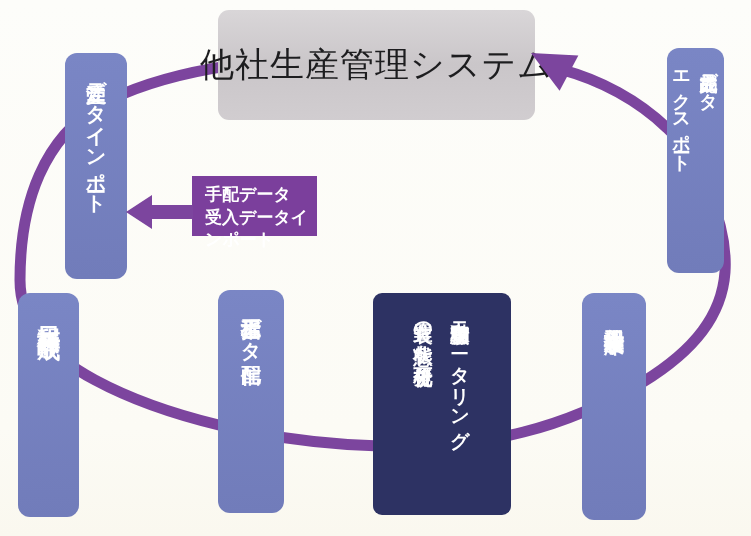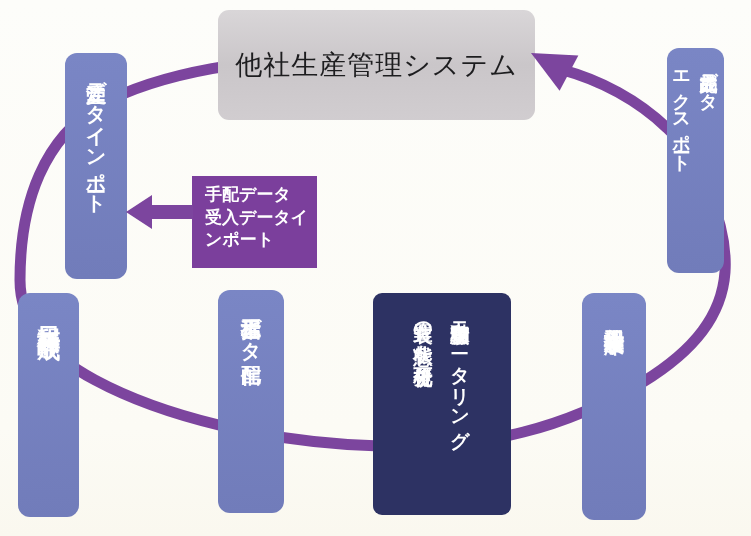--- a/index.html
+++ b/index.html
@@ -29,21 +29,21 @@
   }
 
   
   .system-box {
     left: 218px; top: 10px; width: 317px; height: 110px;
     background: linear-gradient(180deg, #d9d6d8 0%, #cac6c9 50%, #d1cdd0 100%);
     border-radius: 11px;
     align-items: center;
   }
   .system-box .hlabel {
-    font-size: 27px;
+    font-size: 34px;
     letter-spacing: 1px;
     color: #1d1d1f;
     white-space: nowrap;
   }
 
   
   .blue { background: linear-gradient(180deg, #7a86c5 0%, #717cba 100%);
           background-color:#7480c0; border-radius: 12px; }
   .vlabel {
     writing-mode: vertical-rl;
@@ -72,21 +72,21 @@
   .operation-monitoring {
     left: 373px; top: 293px; width: 138px; height: 222px;
     background: #2d3263;
     border-radius: 9px;
     padding-top: 16px;
   }
   .operation-monitoring .vlabel { font-size: 19px; line-height: 1.95; }
 
   
   .arrange-import {
-    left: 192px; top: 176px; width: 125px; height: 92px;
+    left: 192px; top: 176px; width: 125px; height: 60px;
     background: #7b3f9c;
     border-radius: 0;
     justify-content: flex-start;
     padding: 7px 0 0 13px;
   }
   .arrange-import .hlabel {
     color: #fff; font-weight: bold;
     font-size: 17px; line-height: 1.33;
   }
 </style>

